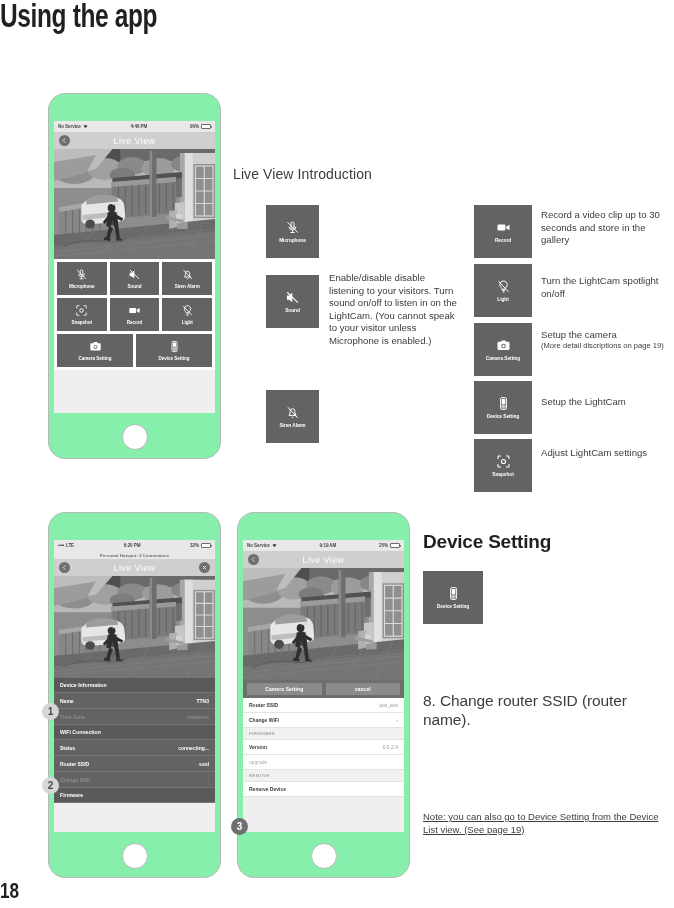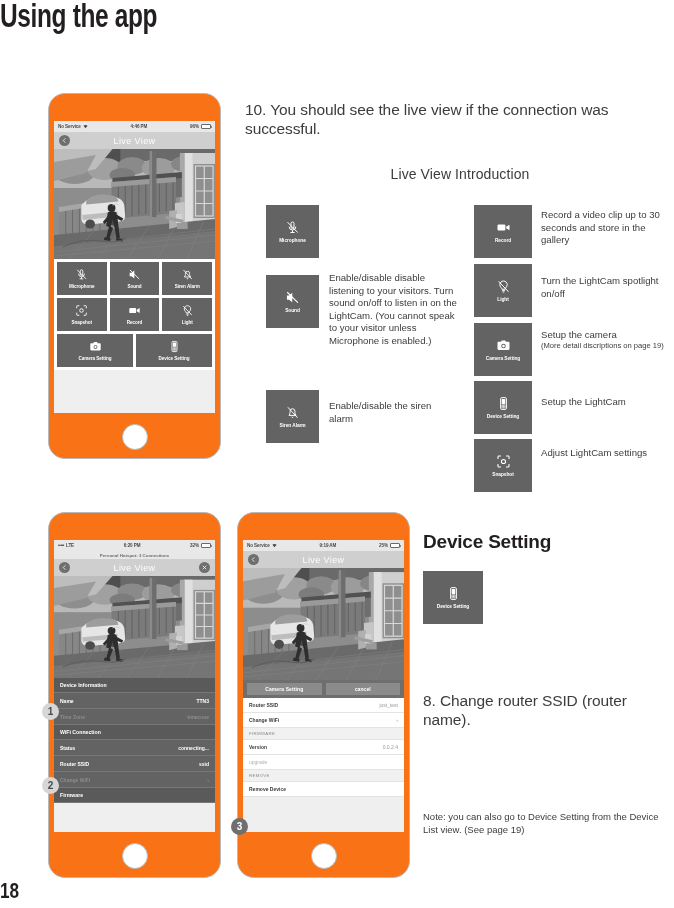--- a/index.html
+++ b/index.html
@@ -28,21 +28,21 @@
     transform: scaleX(0.78);
     transform-origin: left bottom;
     color: #231f20;
   }
 
   
   .phone {
     position: absolute;
     border: 1.2px solid #b9b9b9;
     border-radius: 17px;
-    background: #f97316;
+    background: #86efac;
   }
   .phone .screen {
     position: absolute; left: 5px; right: 5px;
     background: #efefef;
     overflow: hidden;
   }
   .home-btn {
     position: absolute;
     left: 50%; transform: translateX(-50%);
     border: 1.2px solid #b9b9b9;
@@ -137,21 +137,21 @@
     flex:1; background:#8b8b8b; color:#fff; text-align:center;
     font-size:5px; font-weight:700; padding:3.2px 0; letter-spacing:0.1px;
   }
 
   
   .body-text { position:absolute; color:#3c3c3c; }
   .t-step { font-size:15.5px; line-height:19px; letter-spacing:-0.1px; }
   .t-sub  { font-size:14px; letter-spacing:0.1px; }
   .t-h2   { font-size:19px; font-weight:700; color:#231f20; letter-spacing:-0.2px;}
   .t-num  { font-size:15.5px; color:#3c3c3c; letter-spacing:-0.1px; line-height:19px;}
-  .t-note { font-size:9.5px; color:#3c3c3c; line-height:12.5px; }
+  .t-note { font-size:9.5px; color:#3c3c3c; line-height:12.5px;text-decoration:underline; }
 
   
   .legend-tile {
     position:absolute; background:#636363; color:#fff;
     display:flex; flex-direction:column; align-items:center;
     justify-content:center; gap:3px;
   }
   .legend-tile .ico { width:15px; height:15px; }
   .legend-tile .ico svg { width:100%; height:100%; display:block; }
   .legend-tile .lbl { font-size:4.8px; font-weight:700; letter-spacing:-0.05px; }
@@ -410,22 +410,21 @@
                 </svg>
               </span>
             <span class="lbl">Device Setting</span>
           </div>
         </div>
       </div>
     </div>
     <div class="home-btn" style="bottom:8px; width:26px; height:26px;"></div>
   </div>
 
-  <div class="body-text t-step" style="left:245px; top:100px; width:430px;">10. You should see the live view if the connection was successful.</div>
-  <div class="body-text t-sub" style="left:245px; top:166px; width:430px; text-align:center;">Live View Introduction</div>
+  <div class="body-text t-sub" style="left:233px; top:166px; width:430px; ">Live View Introduction</div>
 
   <div class="legend-tile" style="left:266px; top:205px; width:53px; height:53px;">
     <span class="ico">
         <svg>
           <use href="#ic-mic"></use>
         </svg>
       </span>
     <span class="lbl">Microphone</span>
   </div>
 
@@ -440,21 +439,20 @@
   <div class="legend-desc" style="left:329px; top:272px; width:130px;">Enable/disable disable listening to your visitors. Turn sound on/off to listen in on the LightCam. (You cannot speak to your visitor unless Microphone is enabled.)</div>
 
   <div class="legend-tile" style="left:266px; top:390px; width:53px; height:53px;">
     <span class="ico">
         <svg>
           <use href="#ic-bell"></use>
         </svg>
       </span>
     <span class="lbl">Siren Alarm</span>
   </div>
-  <div class="legend-desc" style="left:329px; top:400px; width:126px;">Enable/disable the siren alarm</div>
 
   <div class="legend-tile" style="left:474px; top:205px; width:58px; height:53px;">
     <span class="ico">
         <svg>
           <use href="#ic-video"></use>
         </svg>
       </span>
     <span class="lbl">Record</span>
   </div>
   <div class="legend-desc" style="left:541px; top:209px; width:135px;">Record a video clip up to 30 seconds and store in the gallery</div>

